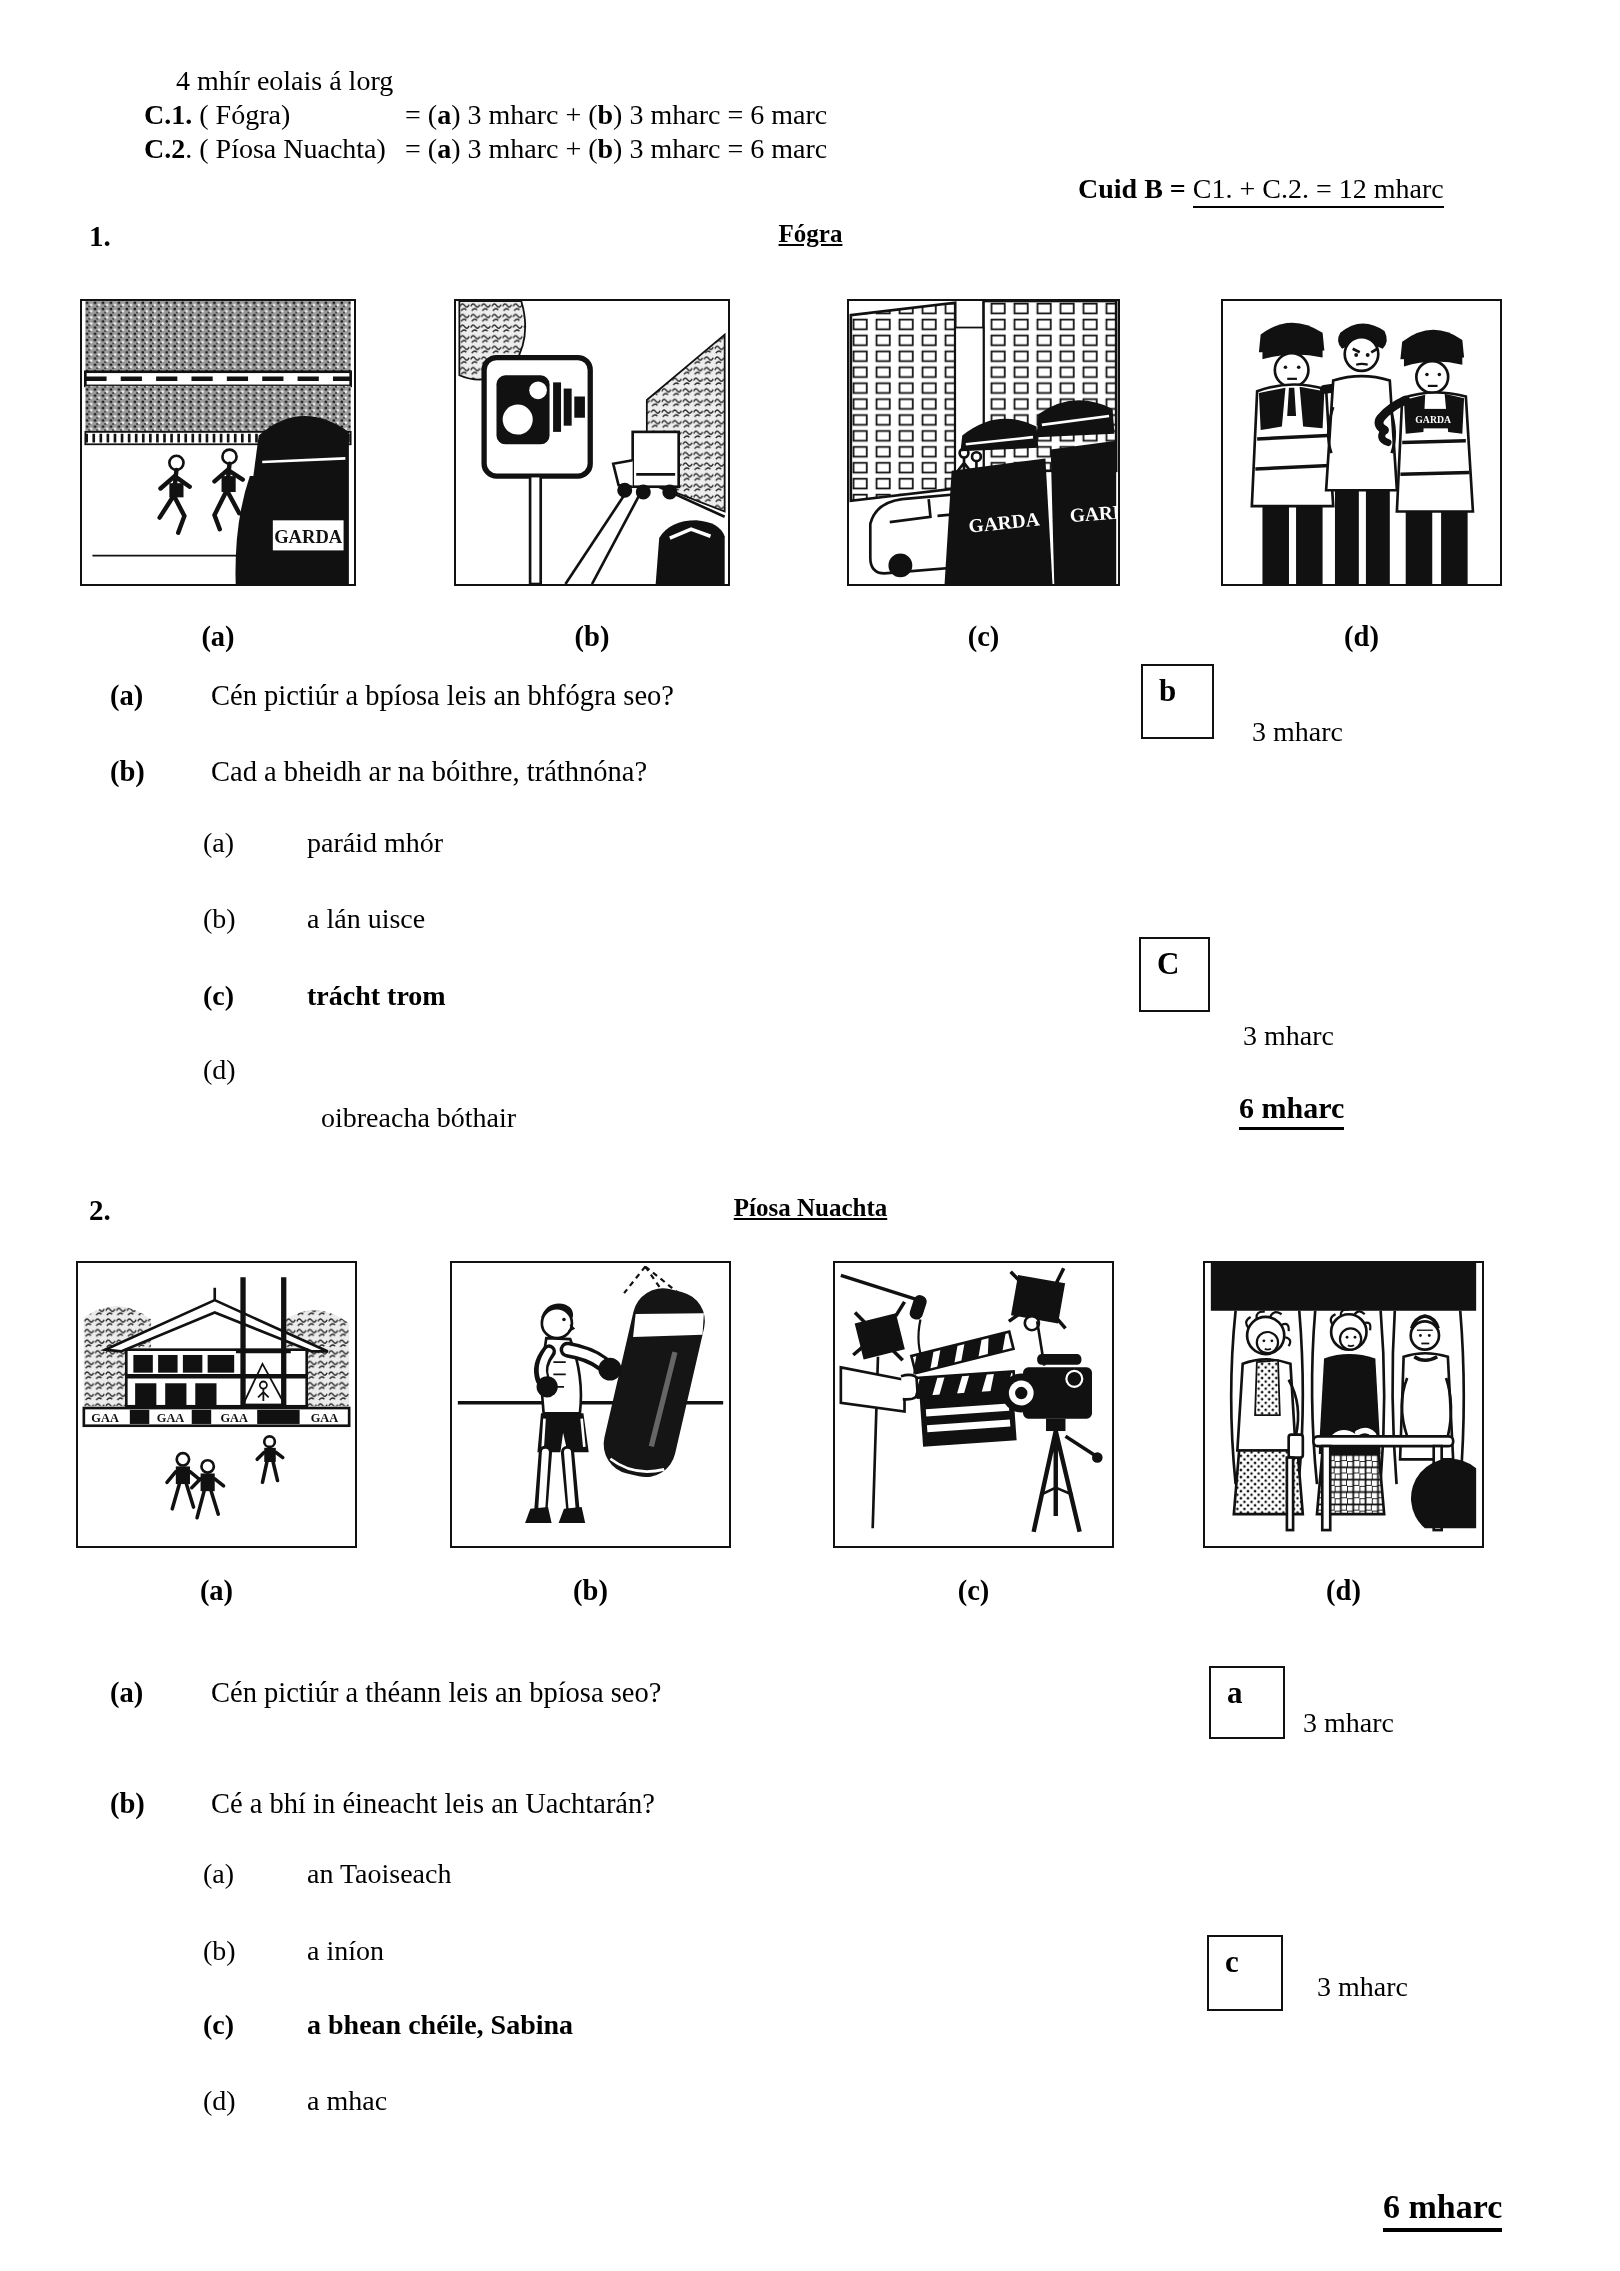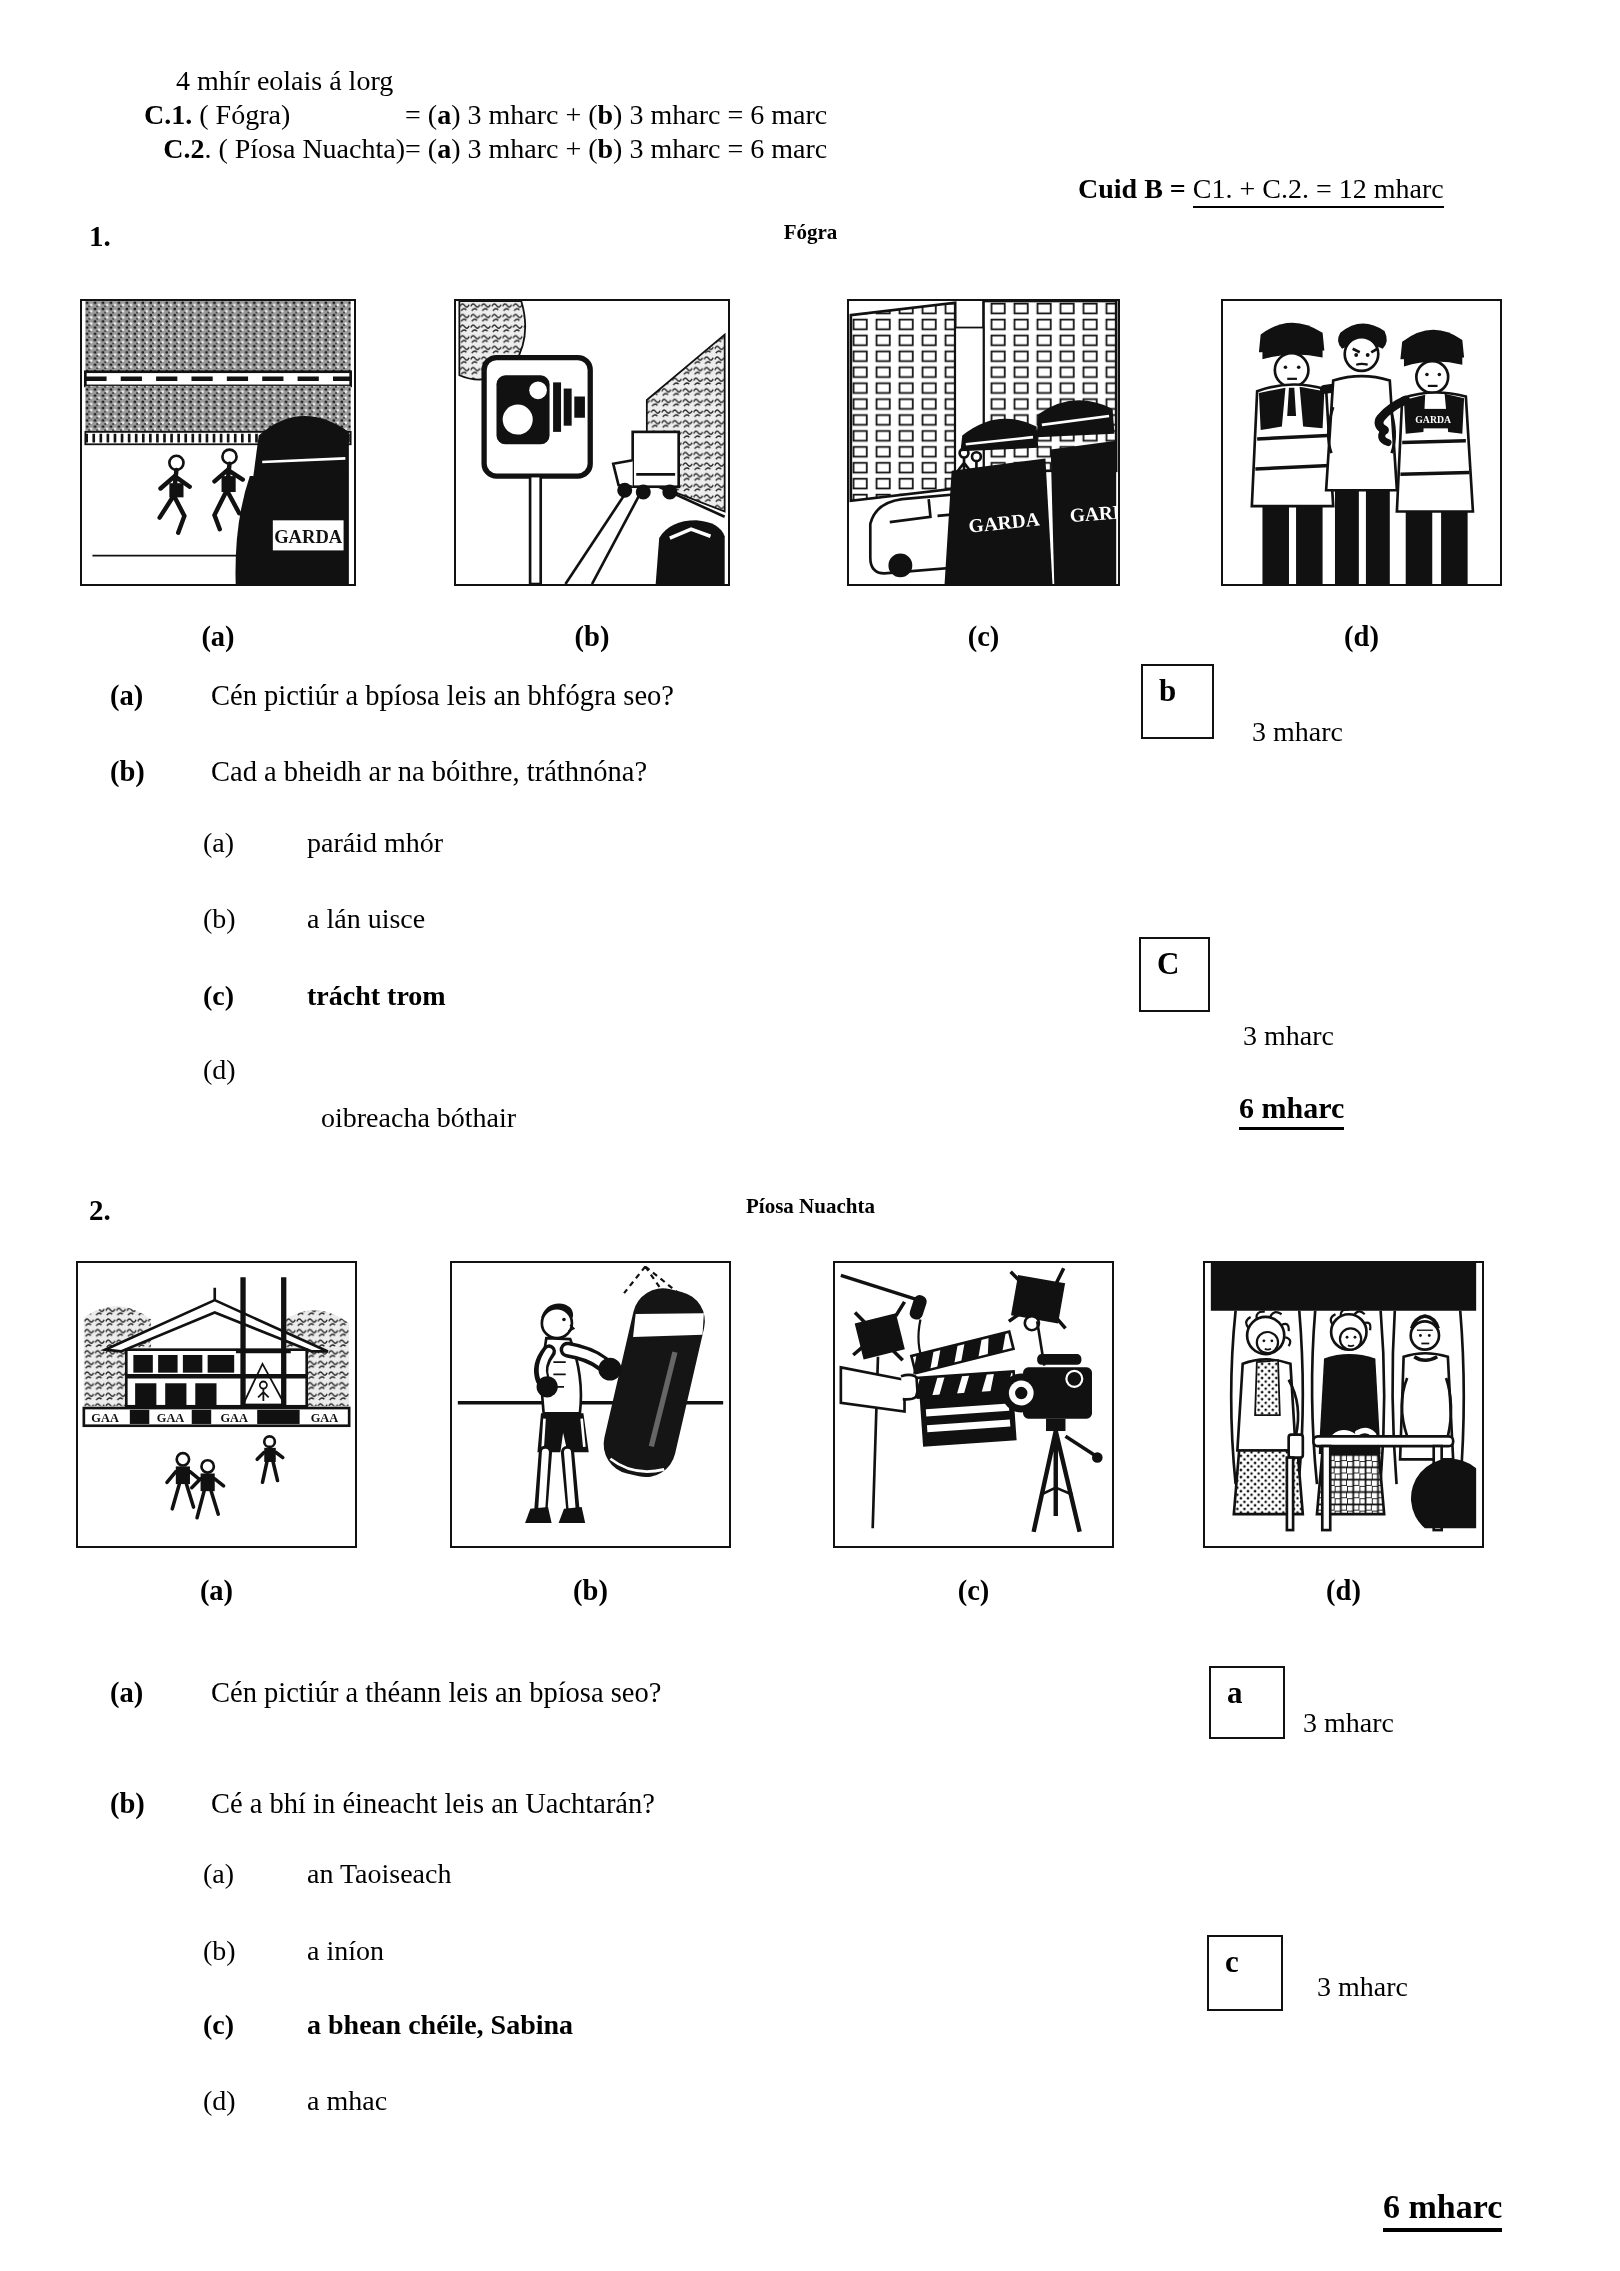--- a/index.html
+++ b/index.html
@@ -8,21 +8,21 @@
   .abs{position:absolute;}
   .b{font-weight:bold;}
   .title{left:0;right:0;top:12.5px;text-align:center;font-size:37px;font-weight:bold;}
   .bodytxt{font-size:28px;line-height:1.18;}
   .qtxt{font-size:28.5px;}
   .hline{left:144px;display:flex;}
   .hcell1{width:261px;flex:0 0 auto;}
   .totline{left:1078px;top:173px;font-size:28px;}
   .uline{border-bottom:2.7px solid #000;padding-bottom:1.8px;}
   .secnum{font-size:29px;font-weight:bold;left:89px;}
-  .sechead{left:0;right:0;text-align:center;font-size:21px;font-weight:bold;}
+  .sechead{left:0;right:0;text-align:center;font-size:25px;font-weight:bold;text-decoration:underline;}
   .figure{border:2.7px solid #111;background:#fff;overflow:hidden;box-sizing:border-box;}
   .figure svg{display:block;width:100%;height:100%;}
   .figlabel{font-size:28.5px;font-weight:bold;text-align:center;}
   .qlabel{font-size:28.5px;font-weight:bold;}
   .optlabel{font-size:28px;}
   .optboldrow{font-weight:bold;}
   .ansbox{border:2.7px solid #111;box-sizing:border-box;background:#fff;
           font-size:31px;font-weight:bold;padding:7.1px 0 0 16px;}
   .marks{font-size:28px;font-weight:normal;}
   .grandtotal{font-size:30px;font-weight:bold;border-bottom:3.6px solid #000;padding-bottom:1.8px;}
@@ -33,21 +33,21 @@
 
 <div class="page">
 
   <div class="abs bodytxt" style="left:144px;top:64px;margin-left:32px;">4 mhír eolais á lorg</div>
 
   <div class="abs bodytxt hline" style="top:98px;">
     <span class="hcell1"><span class="b">C.1.</span><span> ( Fógra)</span></span>
     <span><span>= (</span><span style="font-weight: bold;">a</span><span>) 3 mharc + (</span><span style="font-weight: bold;">b</span><span>) 3 mharc = 6 marc</span></span>
   </div>
 
-  <div class="abs bodytxt hline" style="top:132px;text-align:right;">
+  <div class="abs bodytxt hline" style="top:132px;">
     <span class="hcell1"><span class="b">C.2</span><span>. ( Píosa Nuachta) </span></span>
     <span><span>= (</span><span style="font-weight: bold;">a</span><span>) 3 mharc + (</span><span style="font-weight: bold;">b</span><span>) 3 mharc = 6 marc</span></span>
   </div>
 
   <div class="abs totline">
     <span class="b">Cuid B</span><span class="b"> = </span><span class="uline">C1. + C.2. = 12 mharc</span>
   </div>
 
   <div class="abs secnum" style="top:220px;">1.</div>
   <div class="abs sechead" style="top:220px;">Fógra</div>

